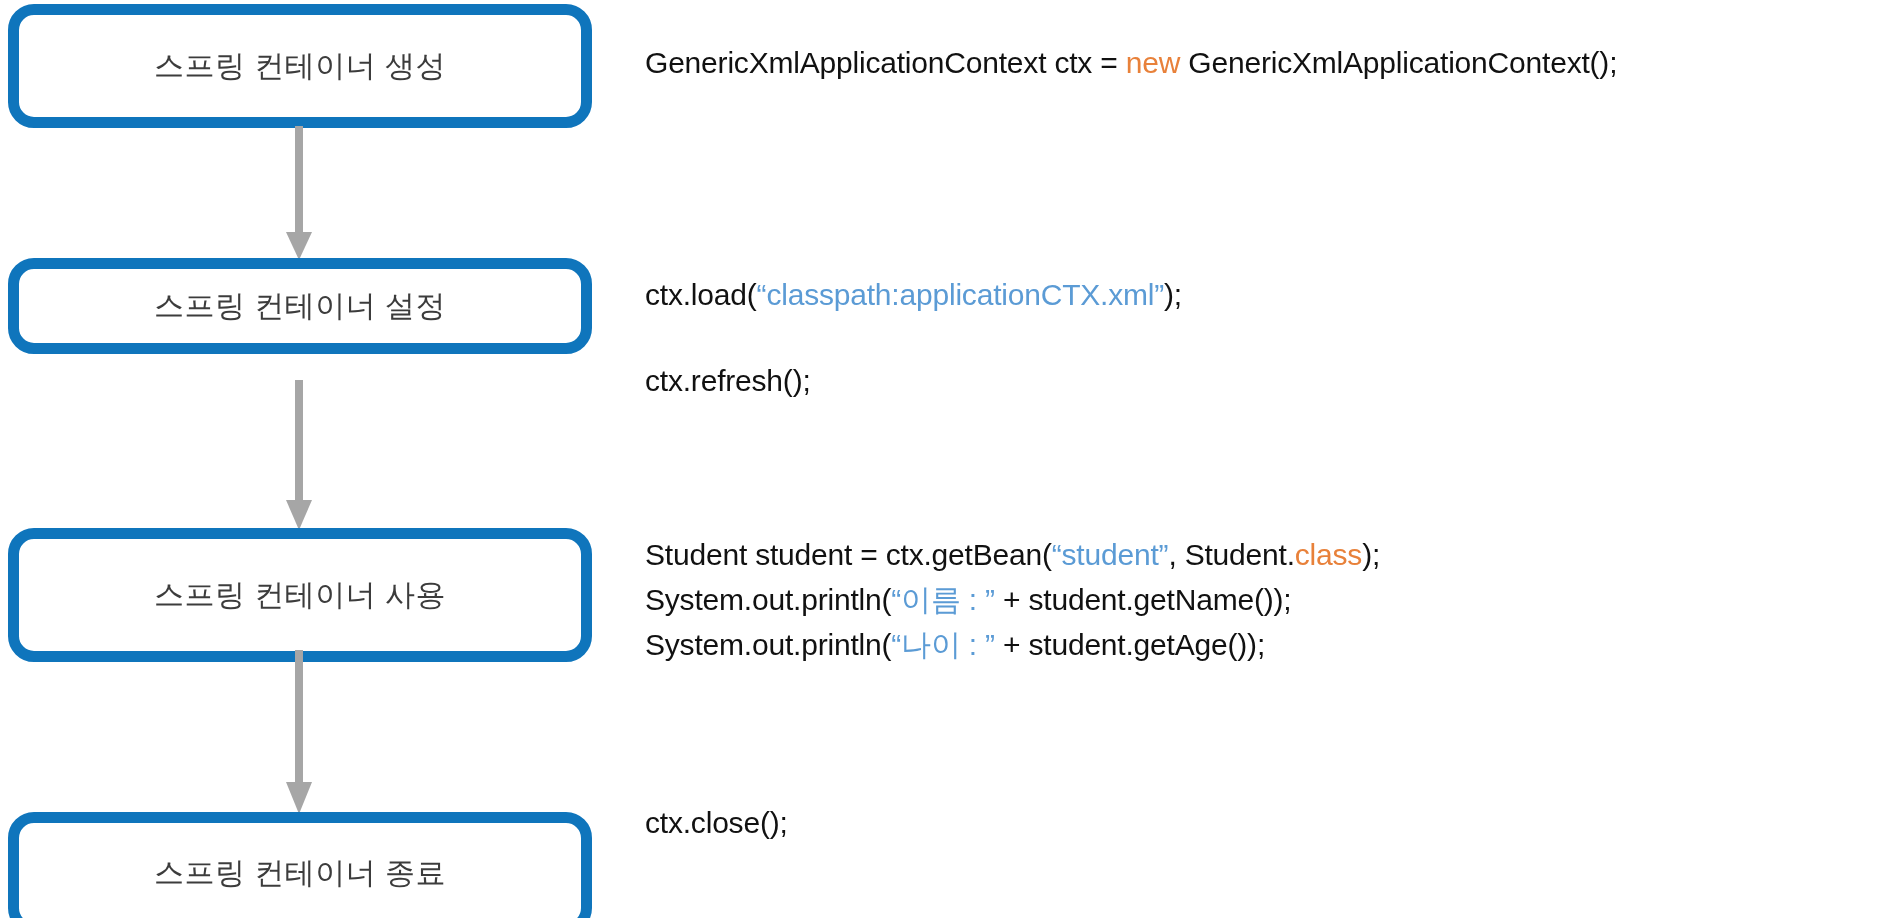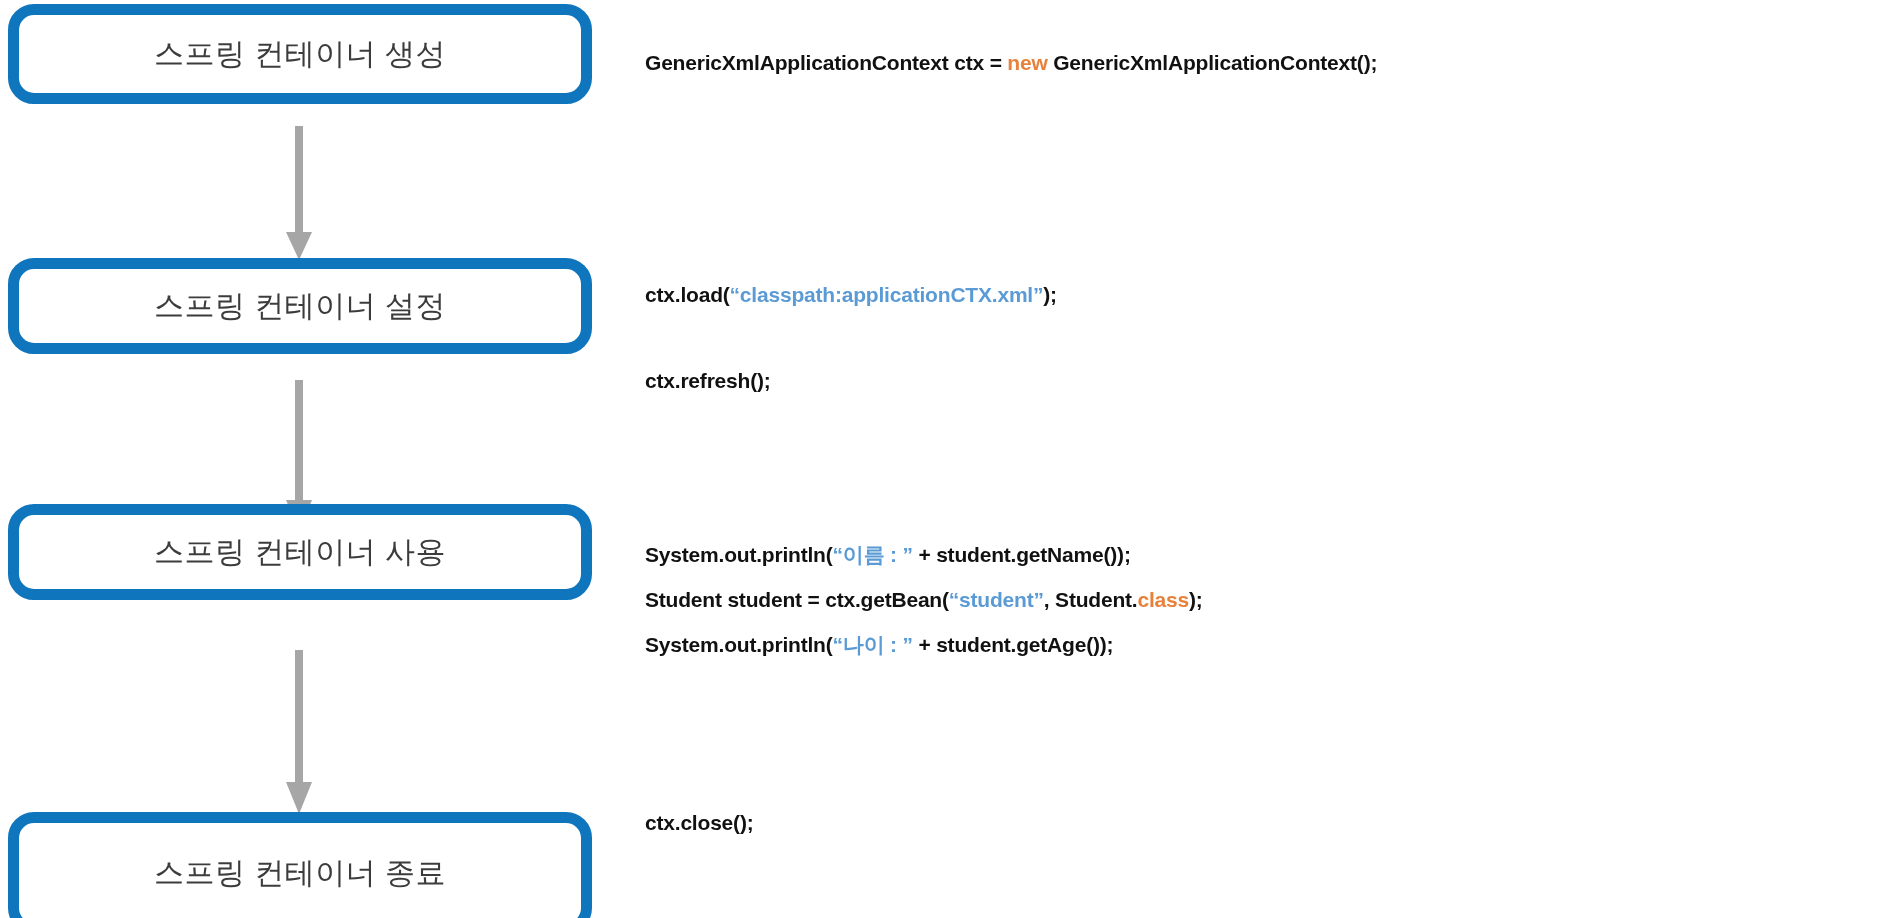--- a/index.html
+++ b/index.html
@@ -27,23 +27,23 @@
     left: 8px;
     width: 584px;
     box-sizing: border-box;
     background: #ffffff;
     border: 11px solid #0f75bc;
     border-radius: 26px;
     display: flex;
     align-items: center;
     justify-content: center;
   }
-  .box-1 { top: 4px;   height: 100px; }
+  .box-1 { top: 4px;   height: 124px; }
   .box-2 { top: 258px; height: 96px; }
-  .box-3 { top: 504px; height: 96px; }
+  .box-3 { top: 528px; height: 134px; }
   .box-4 { top: 812px; height: 122px; }
 
   .flow-box-label {
     font-size: 30px;
     font-weight: 400;
     color: #3c3c3c;
     letter-spacing: 0.5px;
     line-height: 1.2;
     white-space: nowrap;
     text-align: center;
@@ -57,22 +57,22 @@
   }
   .conn-1 { top: 126px; height: 136px; }
   .conn-2 { top: 380px; height: 152px; }
   .conn-3 { top: 650px; height: 166px; }
   .connector svg { display: block; width: 100%; height: 100%; }
 
   
   .code-block {
     position: absolute;
     left: 645px;
-    font-size: 21px;
-    font-weight: bold;
+    font-size: 30px;
+    font-weight: normal;
     color: #111111;
     line-height: 45px;
     white-space: nowrap;
     letter-spacing: -0.2px;
   }
   .code-1 { top: 40px; }
   .code-2a { top: 272px; }
   .code-2b { top: 358px; }
   .code-3 { top: 532px; }
   .code-4 { top: 800px; }
@@ -123,22 +123,22 @@
         <polygon points="3,120 29,120 16,150" fill="#a6a6a6"></polygon>
       </g>
     </svg>
   </div>
 
   <div class="flow-box box-3">
     <span class="flow-box-label">스프링 컨테이너 사용</span>
   </div>
 
   <div class="code-block code-3">
+    <span class="code-line"><span class="tok-pl">Student student = ctx.getBean(</span><span class="tok-str">“student”</span><span class="tok-pl">, Student.</span><span class="tok-kw">class</span><span class="tok-pl">);</span></span>
     <span class="code-line"><span class="tok-pl">System.out.println(</span><span class="tok-str">“이름 : ”</span><span class="tok-pl"> + student.getName());</span></span>
-    <span class="code-line"><span class="tok-pl">Student student = ctx.getBean(</span><span class="tok-str">“student”</span><span class="tok-pl">, Student.</span><span class="tok-kw">class</span><span class="tok-pl">);</span></span>
     <span class="code-line"><span class="tok-pl">System.out.println(</span><span class="tok-str">“나이 : ”</span><span class="tok-pl"> + student.getAge());</span></span>
   </div>
 
   <div class="connector conn-3">
     <svg viewBox="0 0 32 166" preserveAspectRatio="none" aria-hidden="true">
       <g>
         <rect x="12" y="0" width="8" height="138" fill="#a6a6a6"></rect>
         <polygon points="3,132 29,132 16,164" fill="#a6a6a6"></polygon>
       </g>
     </svg>

